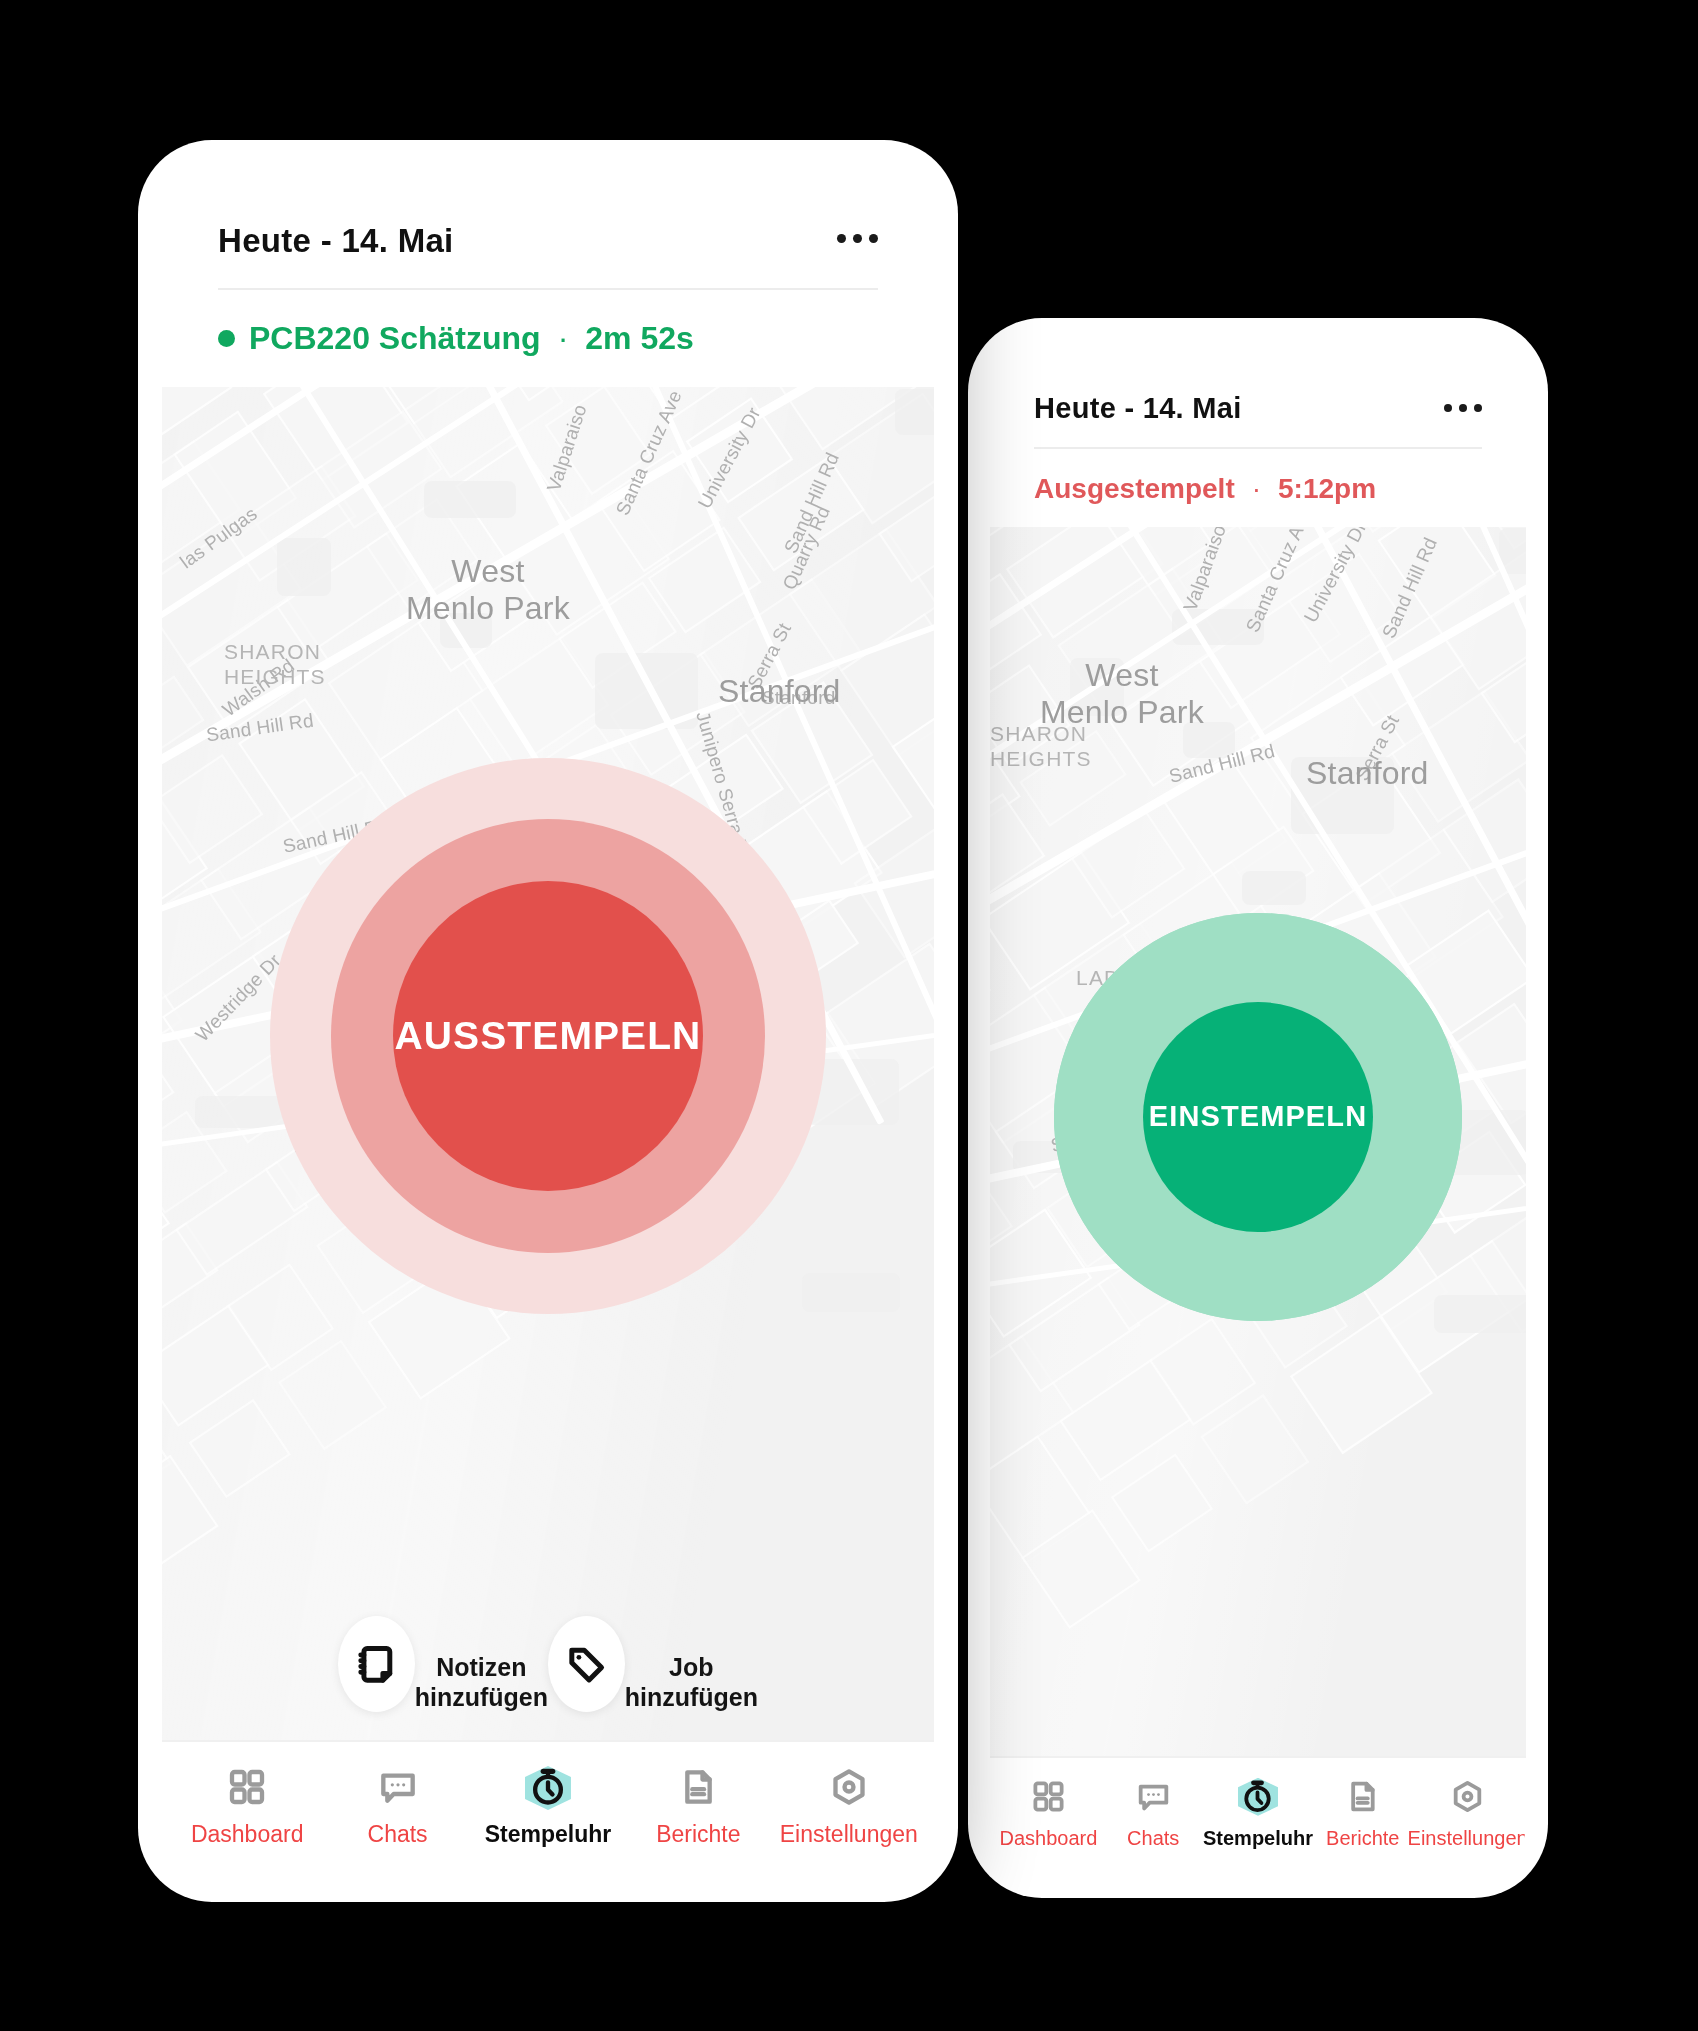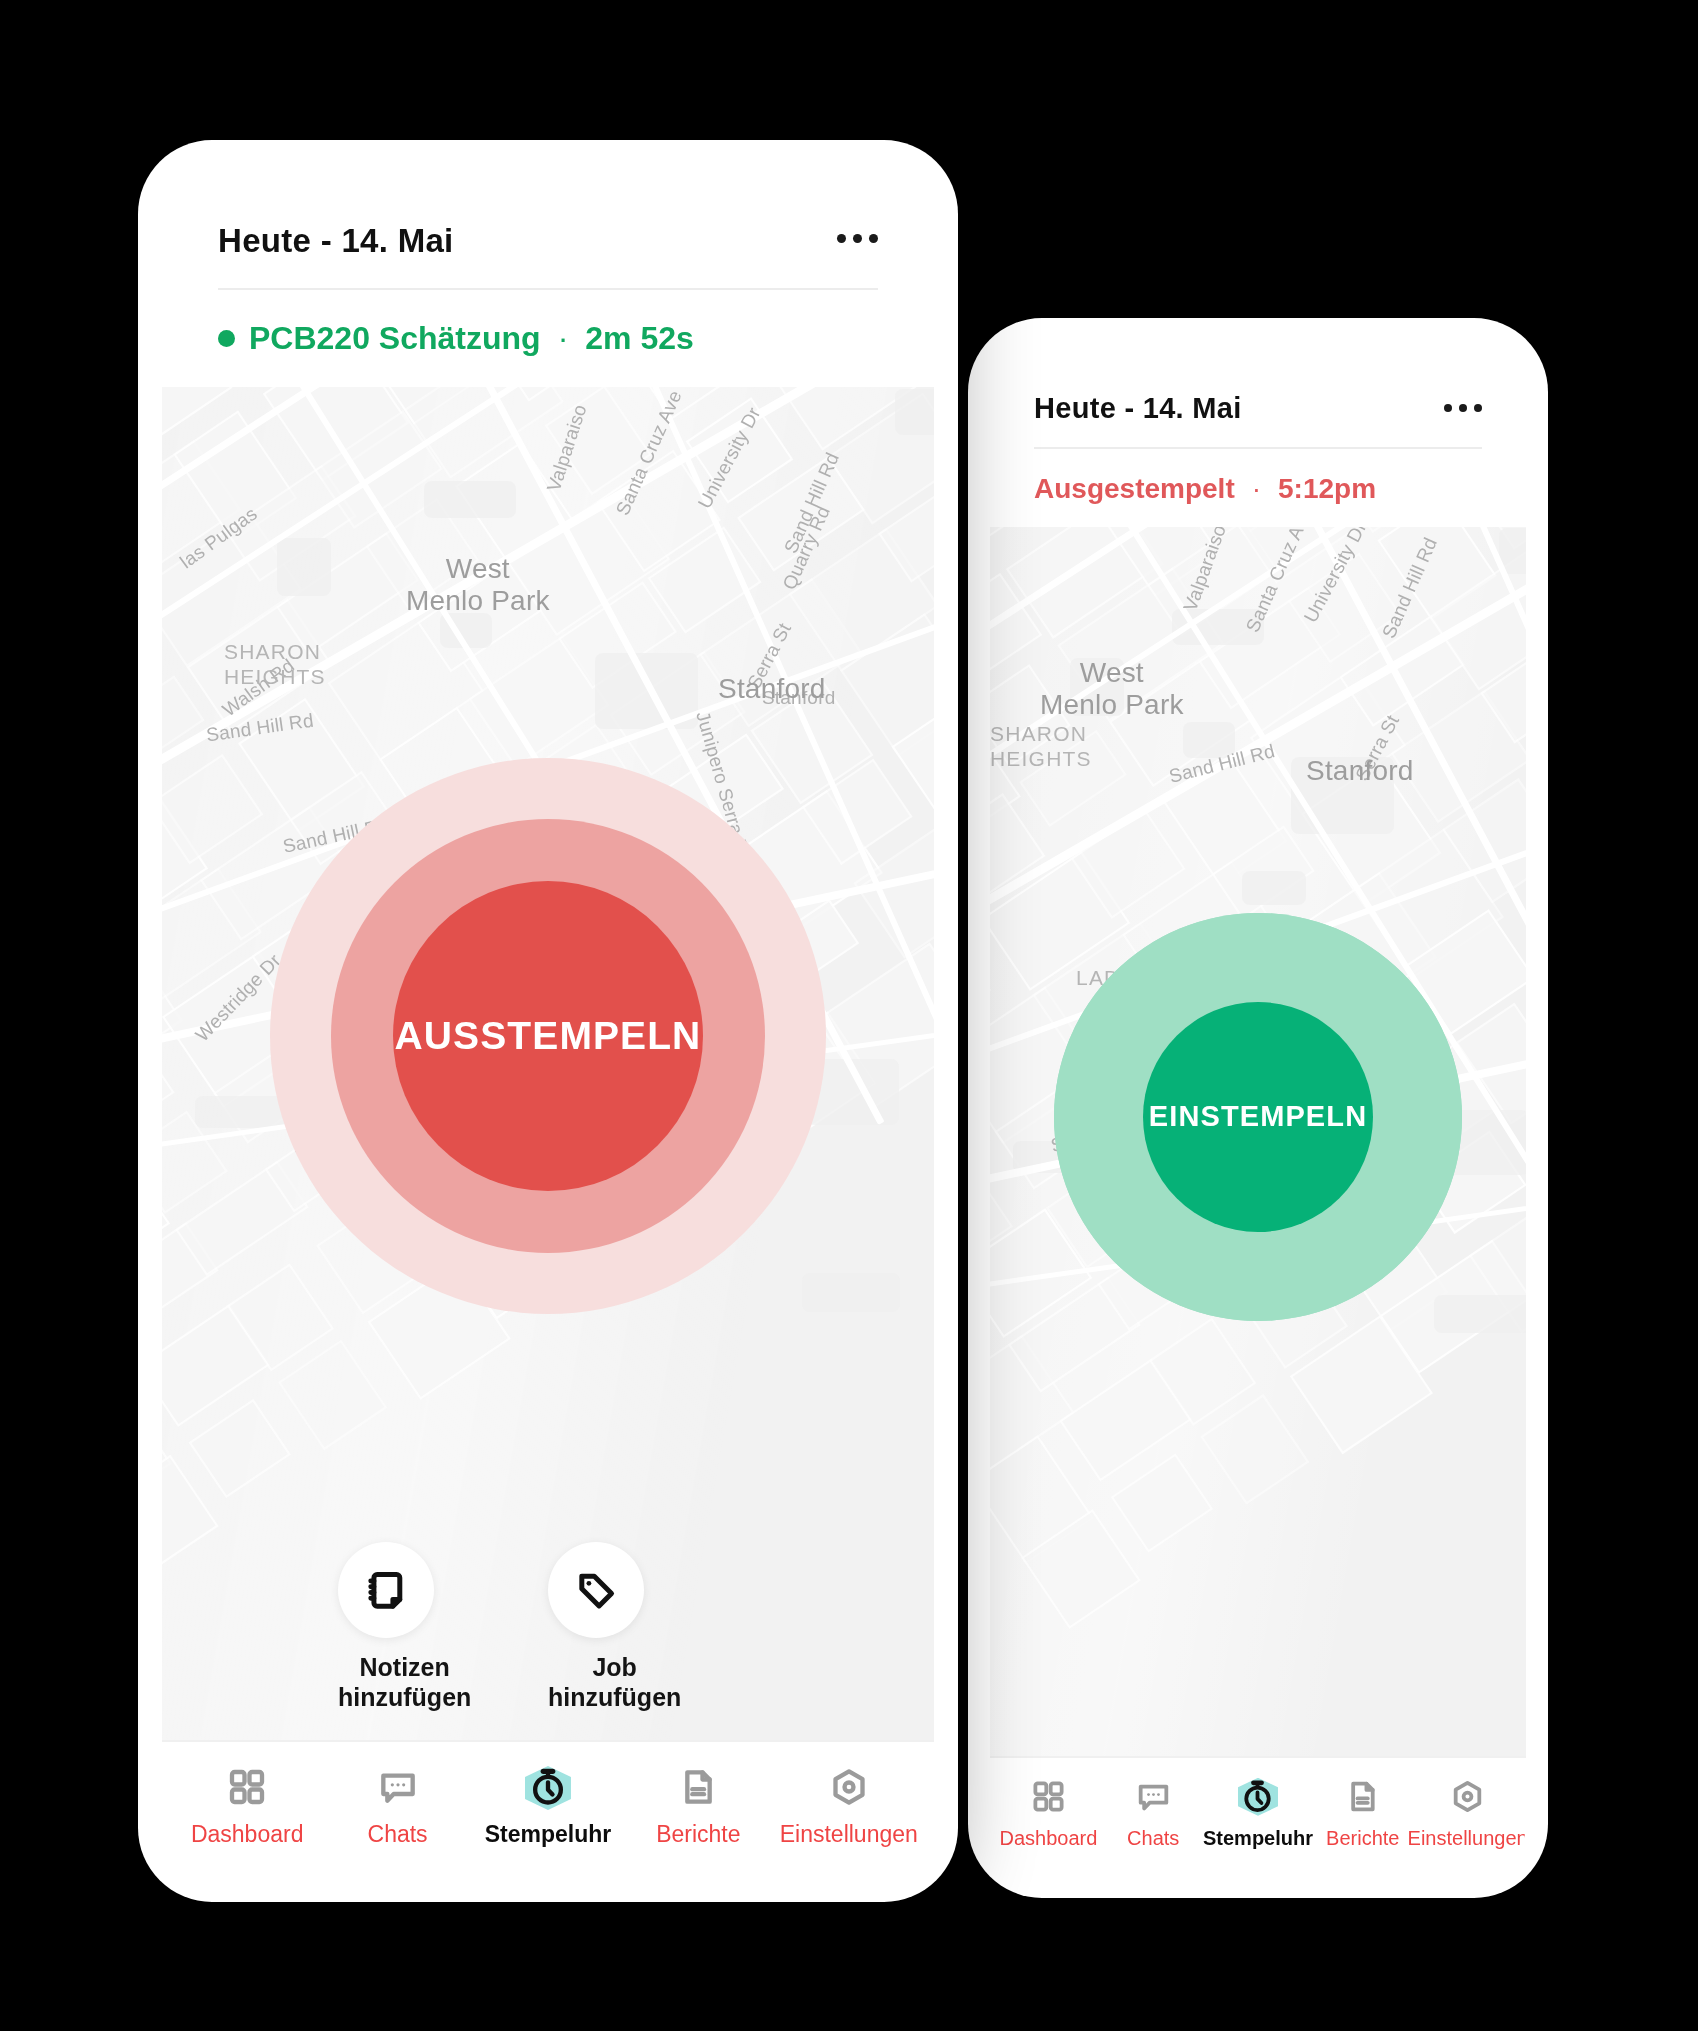--- a/index.html
+++ b/index.html
@@ -94,21 +94,21 @@
   }
   .road {
     position: absolute; background: #ffffff; transform-origin: 0 0;
     border-radius: 2px;
   }
   .park { position: absolute; background: #efefef; border-radius: 8px; }
   .mlabel {
     position: absolute; color: #b0b0b0; font-size: 19px; white-space: nowrap;
     font-family: "Liberation Sans", sans-serif; letter-spacing: .2px;
   }
-  .mlabel.place { color: #9d9d9d; font-size: 28px; text-align: center; line-height: 1.15; }
+  .mlabel.place { color: #9d9d9d; font-size: 32px; text-align: center; line-height: 1.15; }
   .mlabel.hood { color: #b5b5b5; font-size: 21px; letter-spacing: 1.2px; line-height: 1.2; }
 
   
   .pulse-wrap {
     position: absolute; left: 50%; top: 48%;
     transform: translate(-50%, -50%);
     display: flex; align-items: center; justify-content: center;
   }
   .ring-outer, .ring-mid, .core {
     position: absolute; border-radius: 50%;
@@ -128,21 +128,21 @@
   .back .ring-outer { width: 408px; height: 408px; }
   .back .ring-mid   { width: 408px; height: 408px; }
   .back .core       { width: 230px; height: 230px; font-size: 29px; }
 
   
   .actions {
     position: absolute; left: 0; right: 0; bottom: 28px;
     display: flex; align-items: flex-start; justify-content: center;
     padding: 0 28px;
   }
-  .action { display: flex; flex-direction: column; align-items: flex-start; width: 210px; }
+  .action { display: flex; flex-direction: row; align-items: flex-end; width: 210px; }
   .action.mid { margin-top: 52px; }
   .action-circle {
     width: 96px; height: 96px; border-radius: 50%; background: #ffffff;
     display: flex; align-items: center; justify-content: center;
     box-shadow: 0 2px 10px rgba(0,0,0,.08);
   }
   .action-label {
     margin-top: 15px; font-size: 25px; font-weight: 700; color: #141414;
     text-align: center; line-height: 1.18; white-space: pre-line;
   }

